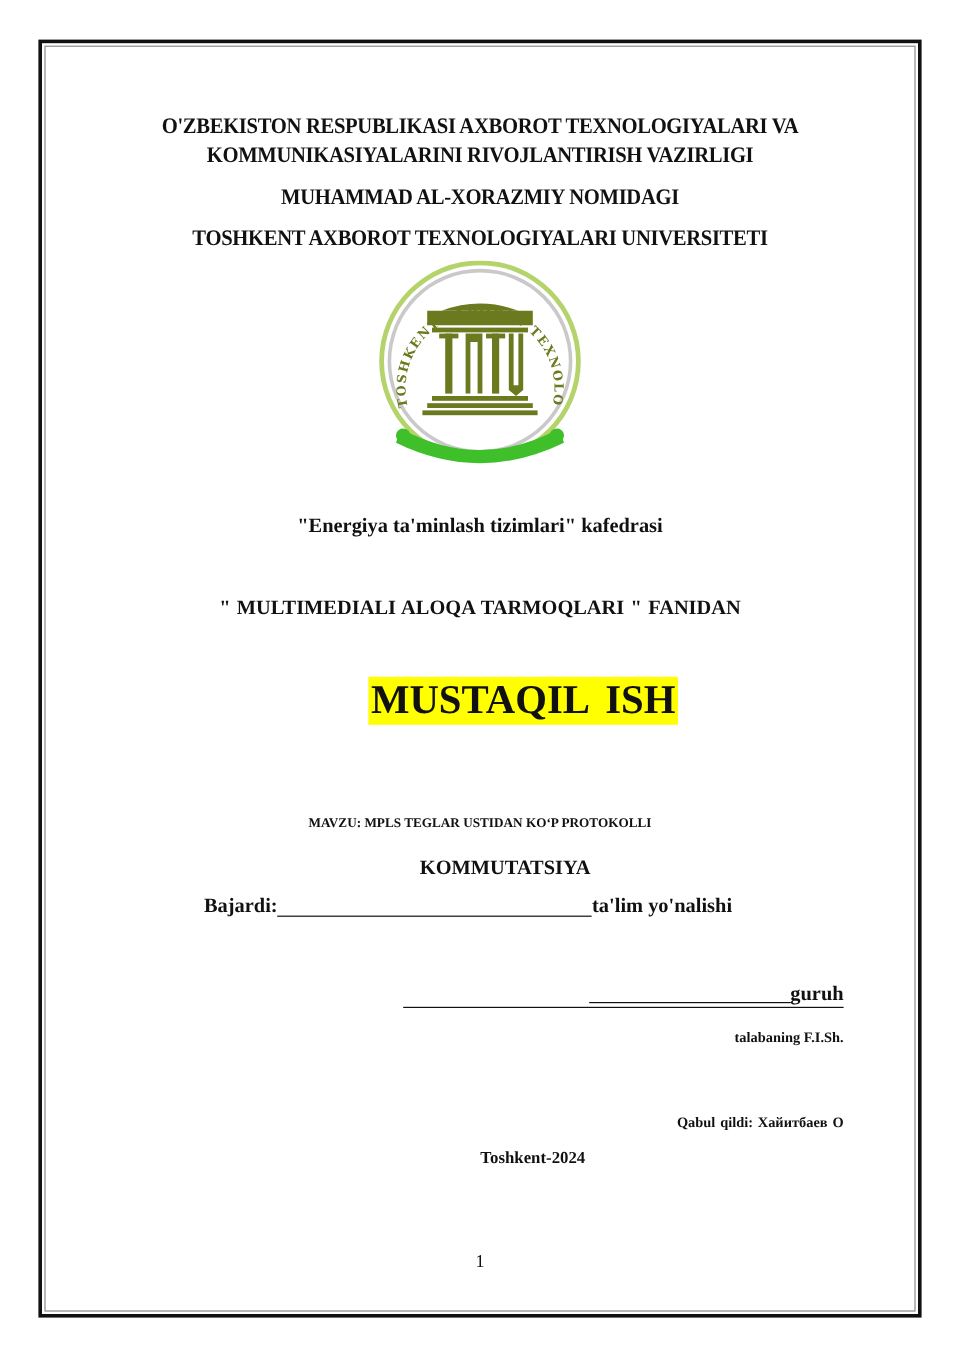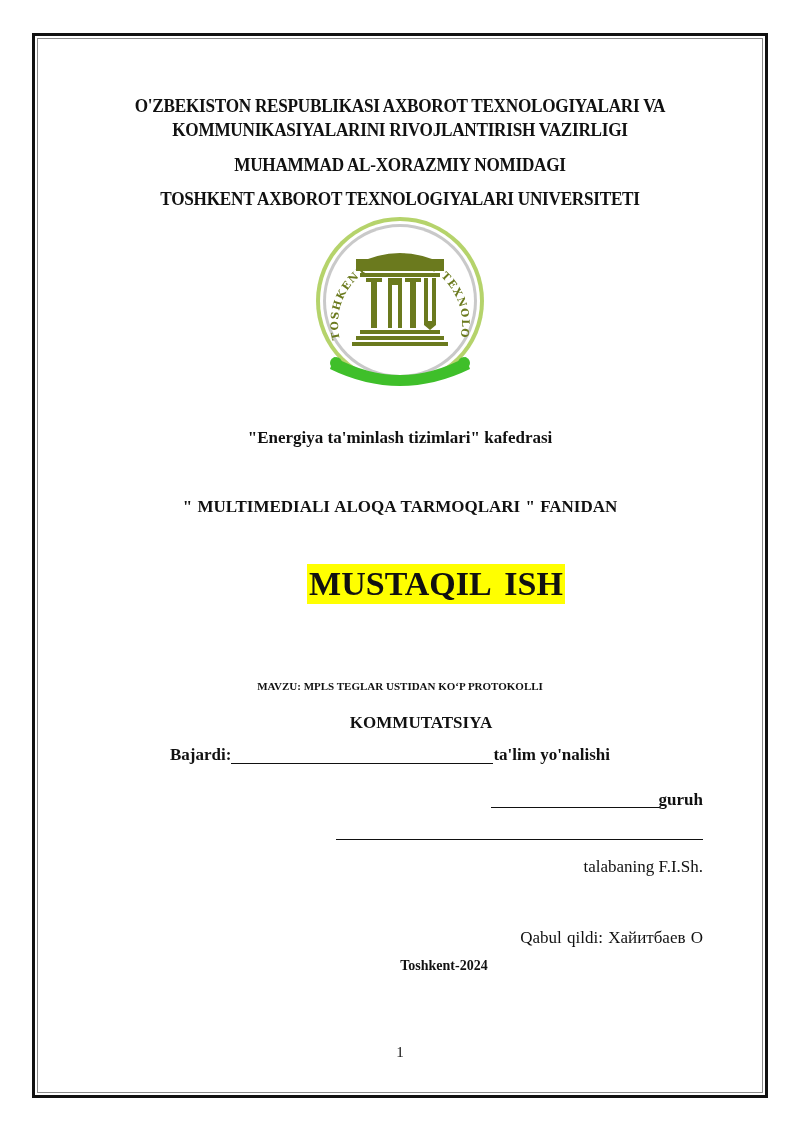--- a/index.html
+++ b/index.html
@@ -107,41 +107,41 @@
     }
     .blank {
       display: inline-block;
       border-bottom: 1.5px solid #111;
       height: 18px;
       margin-bottom: 2px;
     }
     .blank-bajardi { width: 262px; }
     .guruh-row {
       position: absolute;
-      top: 789px;
+      top: 817px;
       right: 97px;
       font-weight: bold;
       font-size: 17px;
       white-space: nowrap;
       display: flex;
       align-items: flex-end;
     }
     .blank-guruh { width: 168px; }
     .long-line {
       position: absolute;
       top: 839px;
       left: 336px;
       width: 367px;
       border-bottom: 1.5px solid #111;
     }
     .right-text {
       position: absolute;
       right: 97px;
-      font-weight: normal;
-      font-size: 17px;
+      font-weight: bold;
+      font-size: 12px;
       white-space: nowrap;
     }
     .fish { top: 857px; }
     .qabul { top: 928px; word-spacing: 1px; }
     .city {
       top: 958px;
       font-size: 14px;
       margin-left: 44px;
     }
     .page-num {

